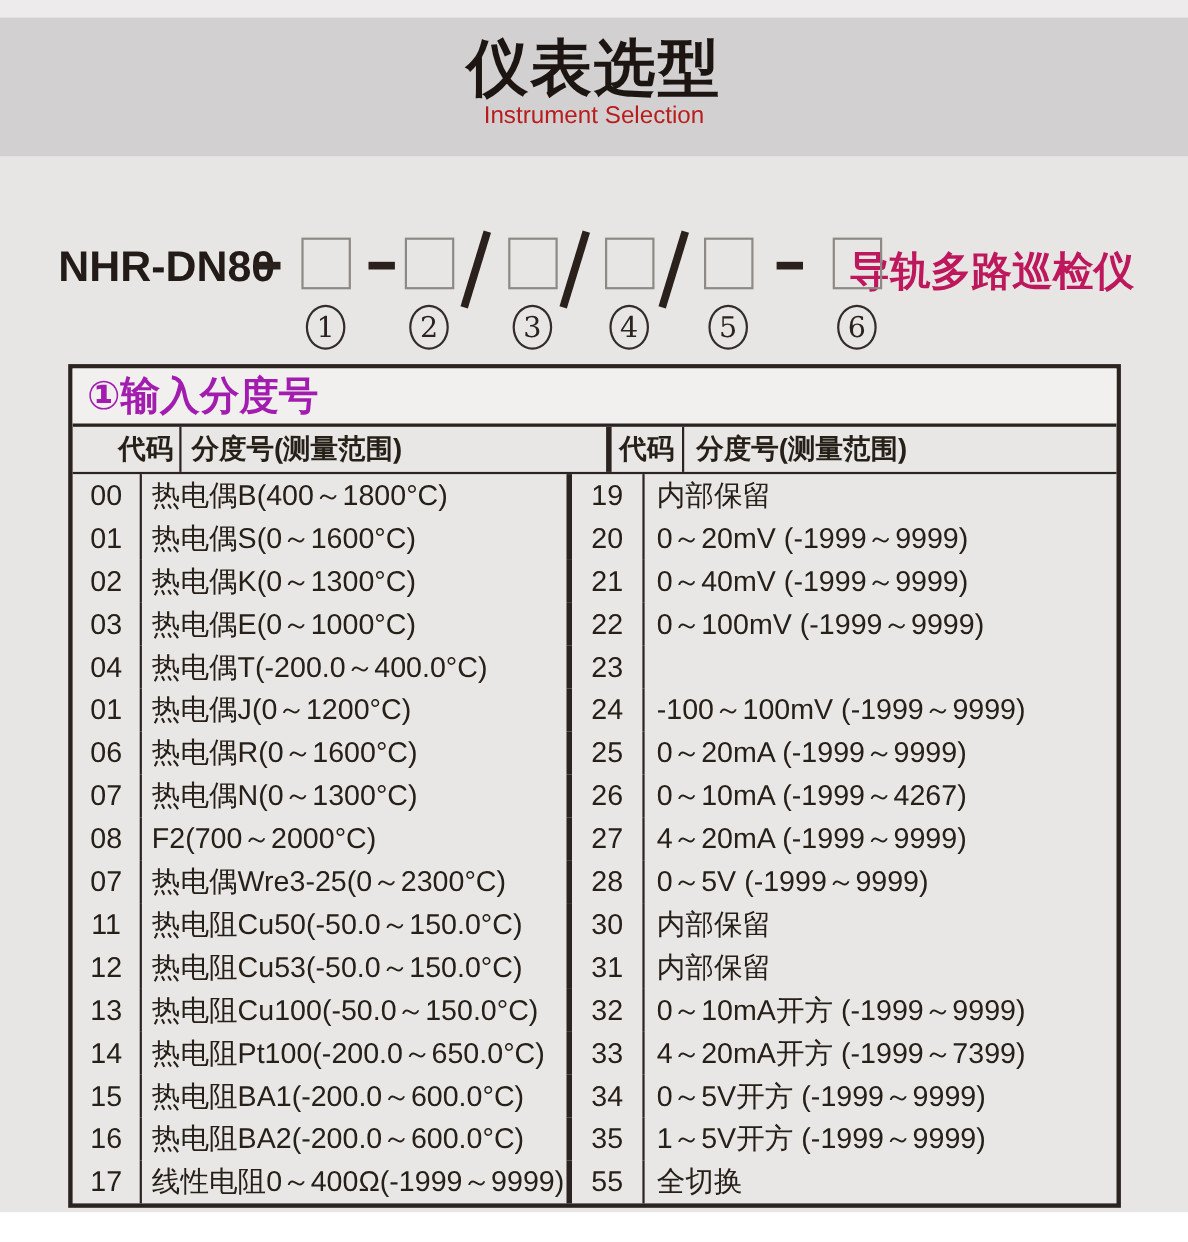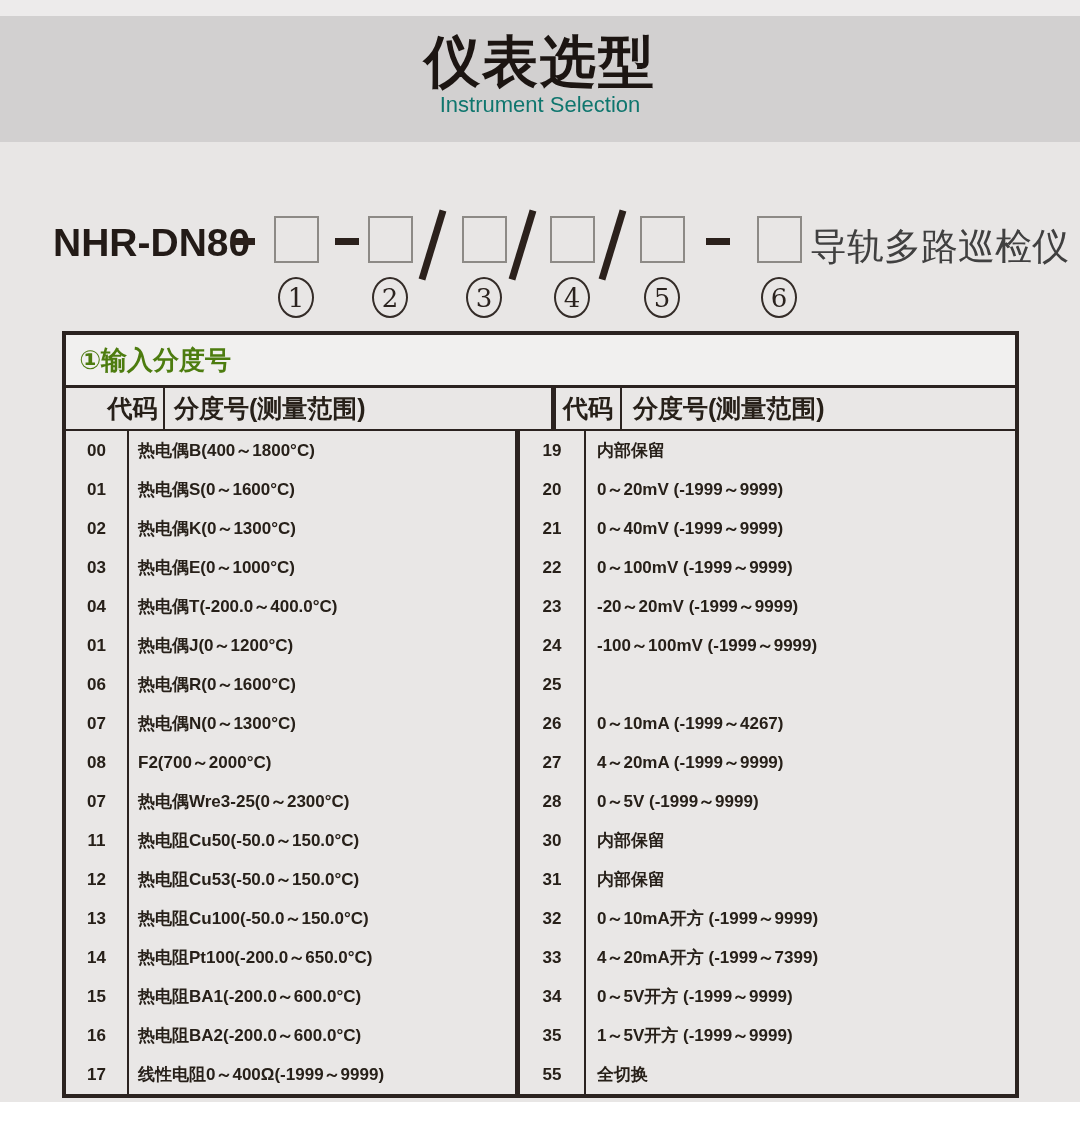--- a/index.html
+++ b/index.html
@@ -4,45 +4,45 @@
 <style>
   html,body{margin:0;padding:0;}
   .page{
     position:relative; width:1080px; height:1102px; overflow:hidden;
     background:#e8e6e5; color:#272019;
     font-family:"Liberation Sans","DejaVu Sans",sans-serif;
   }
   .top-strip{position:absolute;left:0;top:0;width:1080px;height:16px;background:#edebeb;}
   .band{position:absolute;left:0;top:16px;width:1080px;height:126px;background:#d2d0d0;text-align:center;}
   .h-title{margin-top:16px;font-size:56px;line-height:60px;font-weight:bold;letter-spacing:2px;color:#1c1512;}
-  .h-sub{font-size:22px;line-height:24px;margin-top:1px;color:#0f766e;}
+  .h-sub{font-size:22px;line-height:24px;margin-top:1px;color:#b91c1c;}
 
   
   .m-prefix{position:absolute;left:53px;top:222px;font-size:39px;line-height:42px;font-weight:bold;color:#231b17;letter-spacing:0px;white-space:nowrap;}
-  .m-suffix{position:absolute;left:810px;top:226px;font-size:37px;line-height:42px;font-weight:normal;color:#404040;white-space:nowrap;}
+  .m-suffix{position:absolute;left:772px;top:226px;font-size:37px;line-height:42px;font-weight:bold;color:#be185d;white-space:nowrap;}
   .mbox{position:absolute;top:216px;width:41px;height:43px;border:2px solid #8d8a86;background:transparent;}
   .mdash{position:absolute;top:238px;width:24px;height:7px;background:#2b211c;}
   .mslash{position:absolute;top:209px;width:7px;height:72px;background:#2b211c;transform:rotate(17deg);}
   .mcirc{
     position:absolute;top:277px;width:32px;height:37px;border:2px solid #342c28;border-radius:50%;
     display:flex;align-items:center;justify-content:center;
     font-family:"DejaVu Serif","Liberation Serif",serif;font-size:26px;color:#2b231f;
   }
 
   
   .sel-table{
     position:absolute;left:62px;top:331px;width:957px;
     border:4px solid #2b2320;background:#e9e7e6;box-sizing:border-box;
   }
   .t-title{
     height:50px;line-height:50px;background:#f1f0ef;border-bottom:3px solid #2b2320;
-    font-size:26px;font-weight:bold;padding-left:13px;color:#4d7c0f;
+    font-size:36px;font-weight:bold;padding-left:13px;color:#a21caf;
   }
   .t-header{display:flex;height:41px;line-height:41px;border-bottom:2px solid #2b2320;font-size:25px;font-weight:600;padding-left:36px;}
-  .t-row{display:flex;height:39px;line-height:39px;font-size:17px;font-weight:700;}
+  .t-row{display:flex;height:39px;line-height:39px;font-size:26px;font-weight:400;}
   .cell{box-sizing:border-box;white-space:nowrap;overflow:hidden;}
   .c1{width:63px;border-right:2px solid #2b2320;text-align:center;}
   .c2{width:391px;border-right:5px solid #2b2320;padding-left:9px;}
   .c3{width:66px;border-right:2px solid #2b2320;text-align:center;}
   .c4{flex:1;padding-left:11px;}
 </style>
 </head>
 <body>
 
 <div class="page">
@@ -90,32 +90,32 @@
         <div class="t-row">
           <div class="cell c1">03</div>
           <div class="cell c2">热电偶E(0～1000°C)</div>
           <div class="cell c3">22</div>
           <div class="cell c4">0～100mV (-1999～9999)</div>
         </div>
         <div class="t-row">
           <div class="cell c1">04</div>
           <div class="cell c2">热电偶T(-200.0～400.0°C)</div>
           <div class="cell c3">23</div>
-          <div class="cell c4">-20～20mV (-1999～9999)</div>
         </div>
         <div class="t-row">
           <div class="cell c1">01</div>
           <div class="cell c2">热电偶J(0～1200°C)</div>
           <div class="cell c3">24</div>
           <div class="cell c4">-100～100mV (-1999～9999)</div>
         </div>
         <div class="t-row">
           <div class="cell c1">06</div>
           <div class="cell c2">热电偶R(0～1600°C)</div>
           <div class="cell c3">25</div>
+          <div class="cell c4">0～20mA (-1999～9999)</div>
         </div>
         <div class="t-row">
           <div class="cell c1">07</div>
           <div class="cell c2">热电偶N(0～1300°C)</div>
           <div class="cell c3">26</div>
           <div class="cell c4">0～10mA (-1999～4267)</div>
         </div>
         <div class="t-row">
           <div class="cell c1">08</div>
           <div class="cell c2">F2(700～2000°C)</div>

